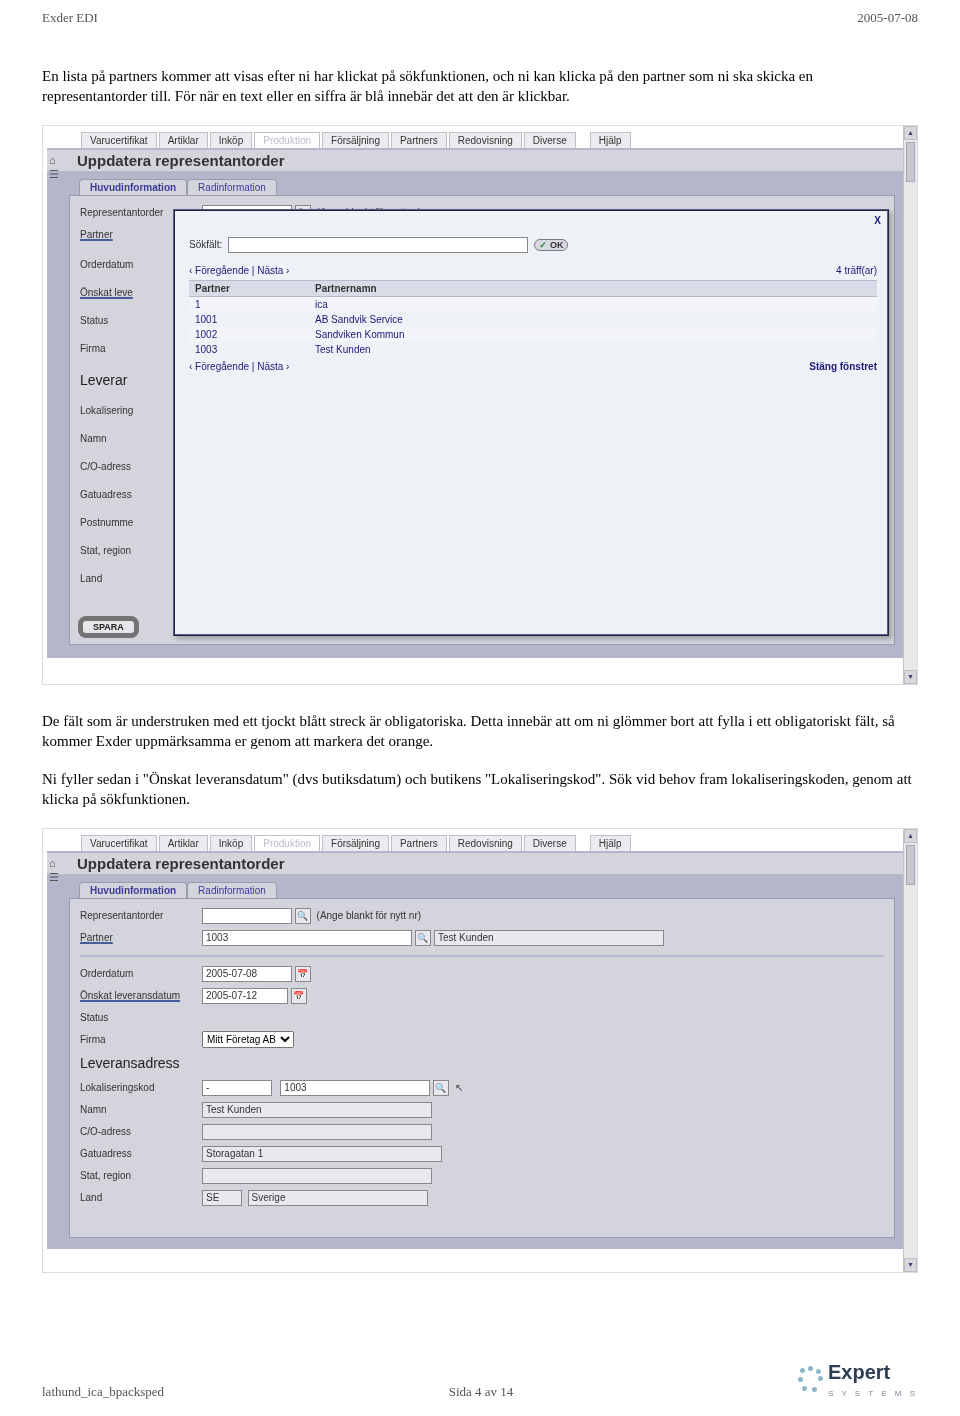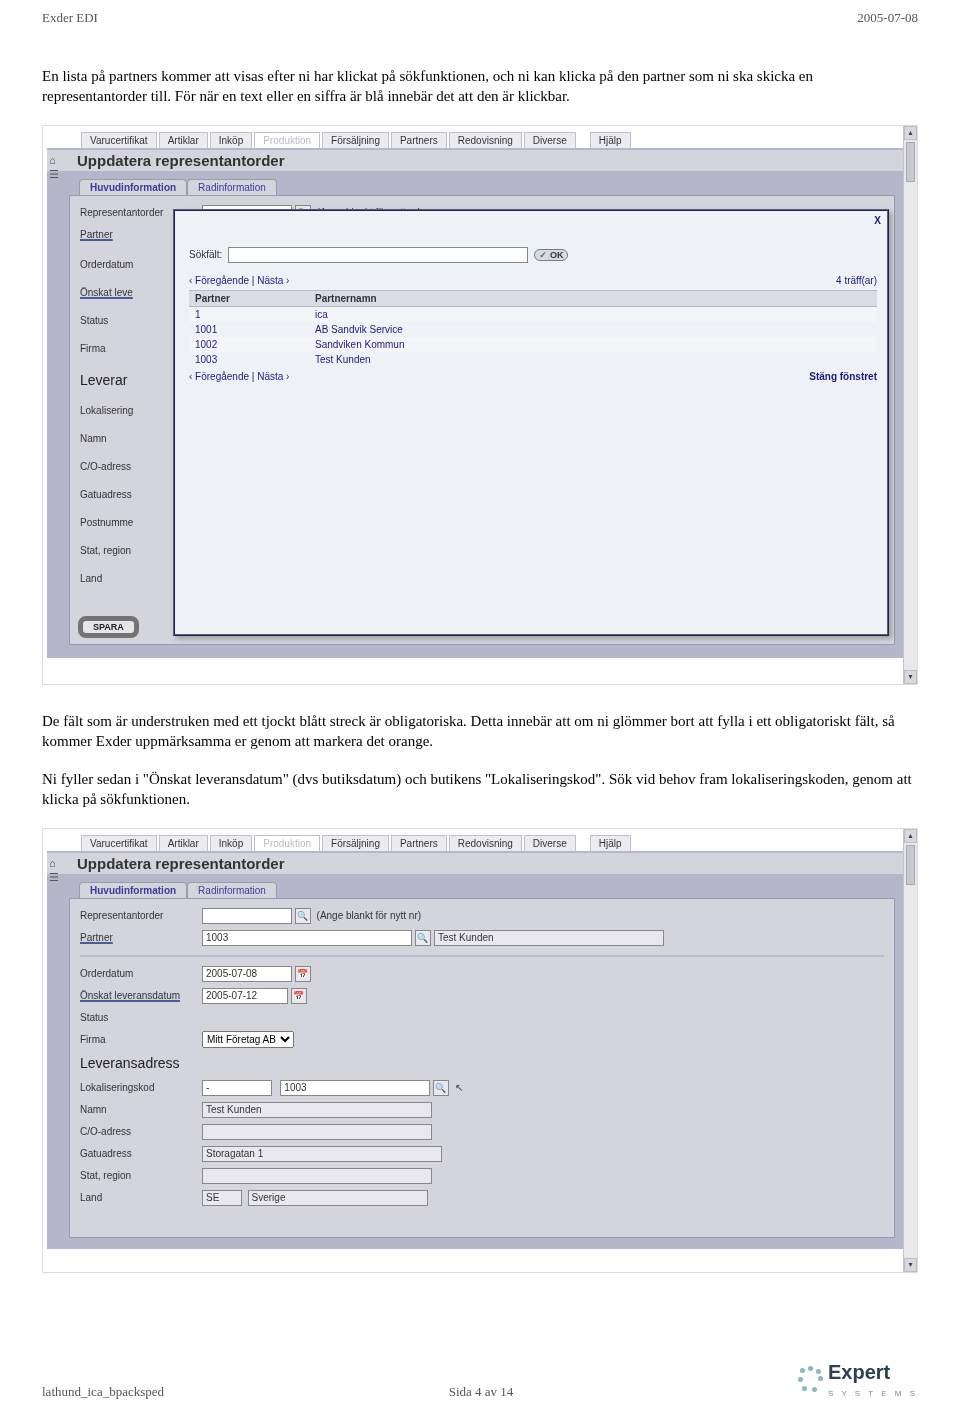--- a/index.html
+++ b/index.html
@@ -37,21 +37,21 @@
   .ic { width:16px; height:16px; margin-left:3px; background:#e8e8ee; border:1px solid #888; display:inline-flex; align-items:center; justify-content:center; font-size:9px; }
   select.sel{font-size:10px;height:17px;}
 
   .hr{border:0;border-top:2px solid #bcbcd0;margin:8px 0;}
   .sect { font-size:14px; margin:6px 0 8px 0; color:#222; font-family:Verdana,sans-serif; }
   .winbtn { display:inline-block; background:#e6e6ea; border:5px solid #737373; border-radius:8px; padding:1px 10px; font-size:9px; font-weight:bold; color:#222; margin-right:4px; }
 
   
   .popup { position:absolute; left:130px; top:83px; right:28px; bottom:48px; background:#eef1f6; border:2px ridge #5a5a8d; box-shadow:3px 3px 5px rgba(0,0,0,.25); }
   .popx{position:absolute;right:6px;top:4px;font-weight:bold;color:#1a1a7a;}
-  .popbody{padding:36px 10px 8px 14px;}
+  .popbody{padding:26px 10px 8px 14px;}
   .sokrow{display:flex;align-items:center;gap:6px;margin-bottom:12px;}
   .sokrow .fld{width:300px;}
   .okbtn{background:#d9d9e2;border:1px solid #7a7a88;border-radius:6px;padding:0 4px;font-size:9px;font-weight:bold;display:inline-flex;align-items:center;gap:3px;}
   .okbtn:before{content:"✓";color:#2a8a2a;}
   .navline{display:flex;justify-content:space-between;margin:4px 0;font-size:10px;color:#1a1a7a;}
   .thead{background:#d9dce6;border-top:1px solid #b8b8c8;border-bottom:1px solid #b8b8c8;display:flex;font-weight:bold;}
   .thead div,.trow div{padding:2px 6px;}
   .c1{width:120px;} .c2{flex:1;}
   .trow{display:flex;color:#1a1a7a;}
   .trow:nth-child(odd){background:#f4f5f9;}

